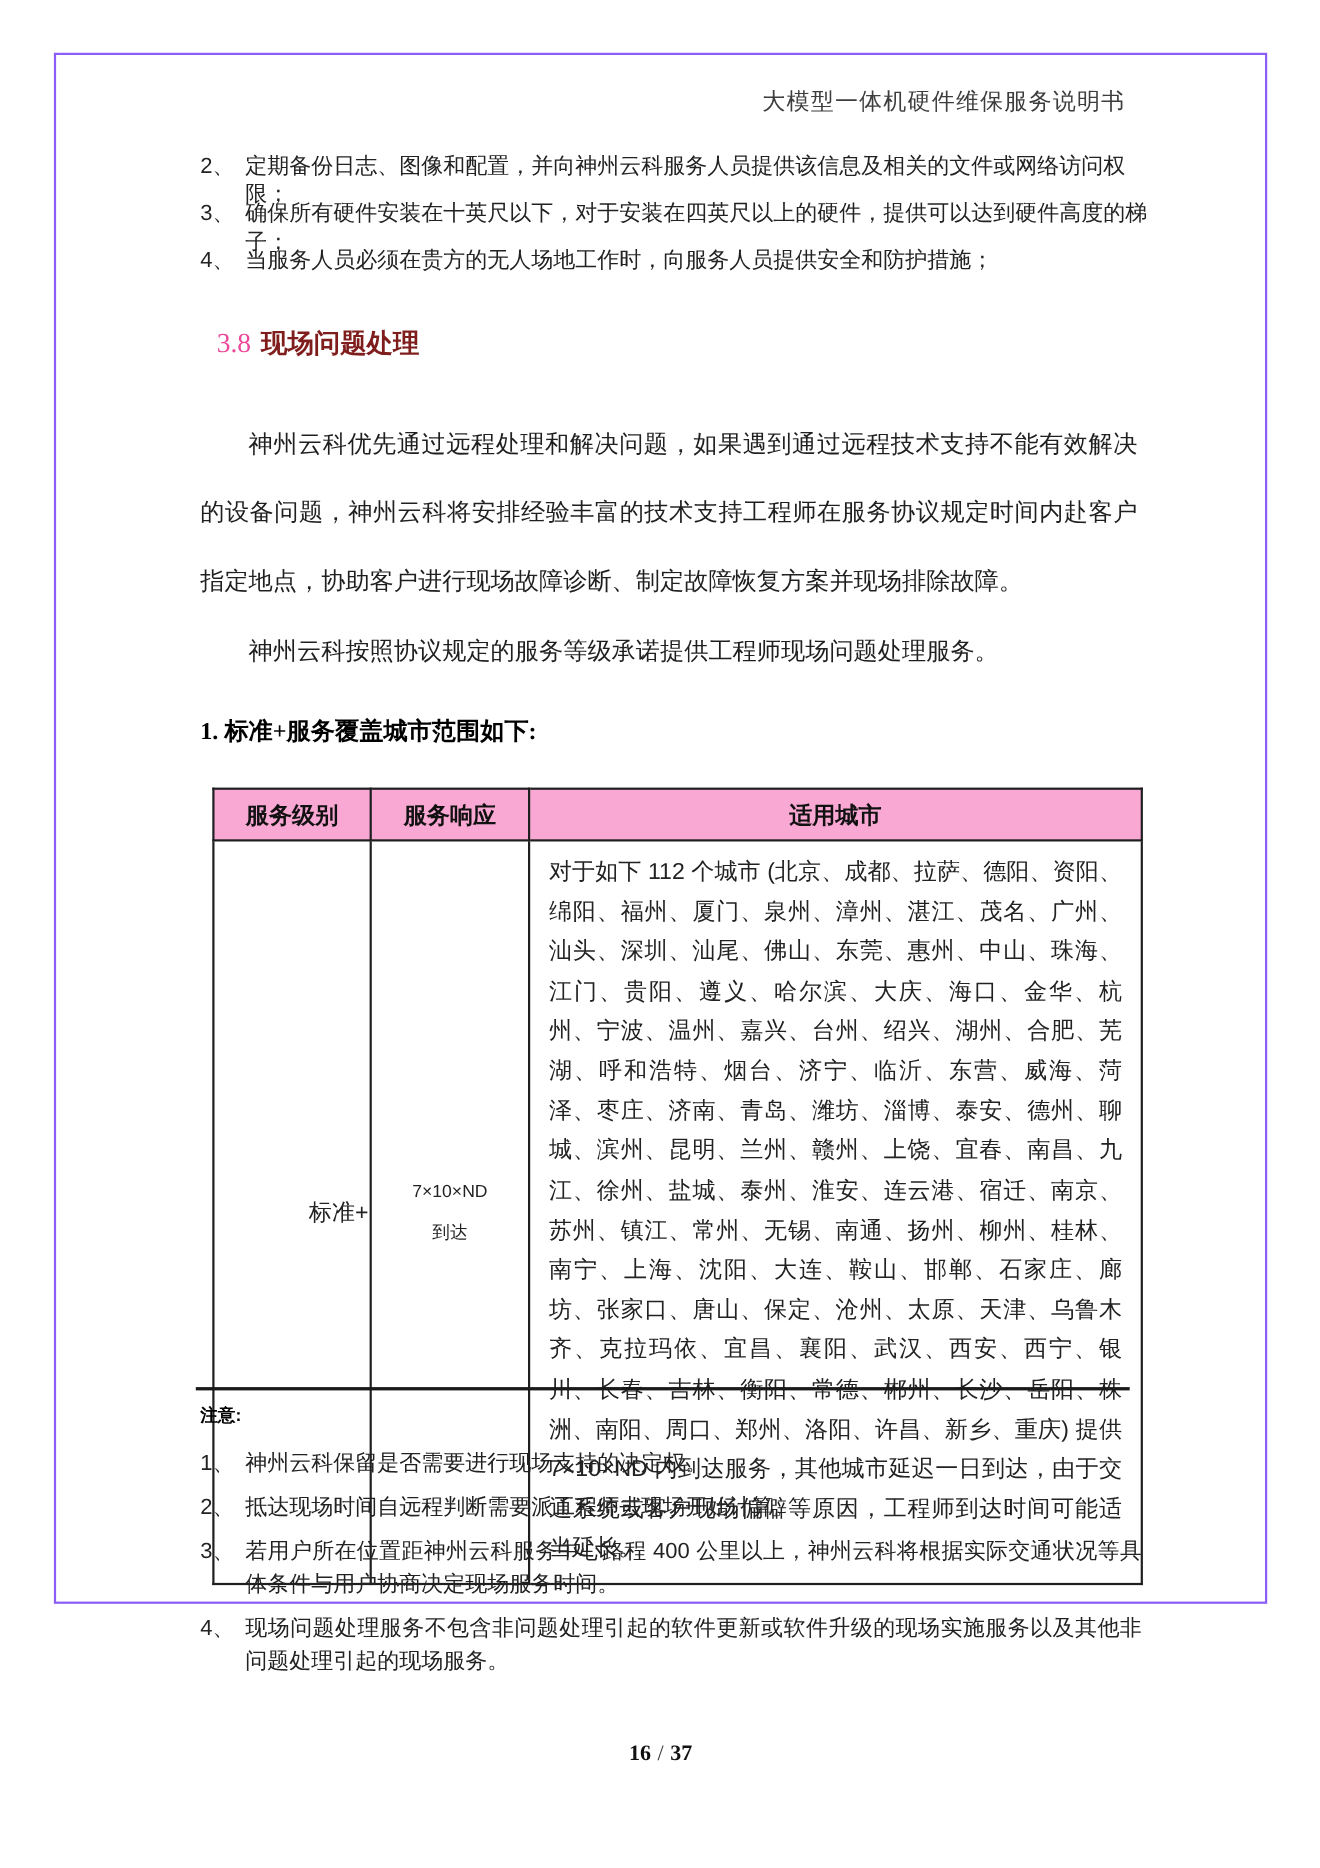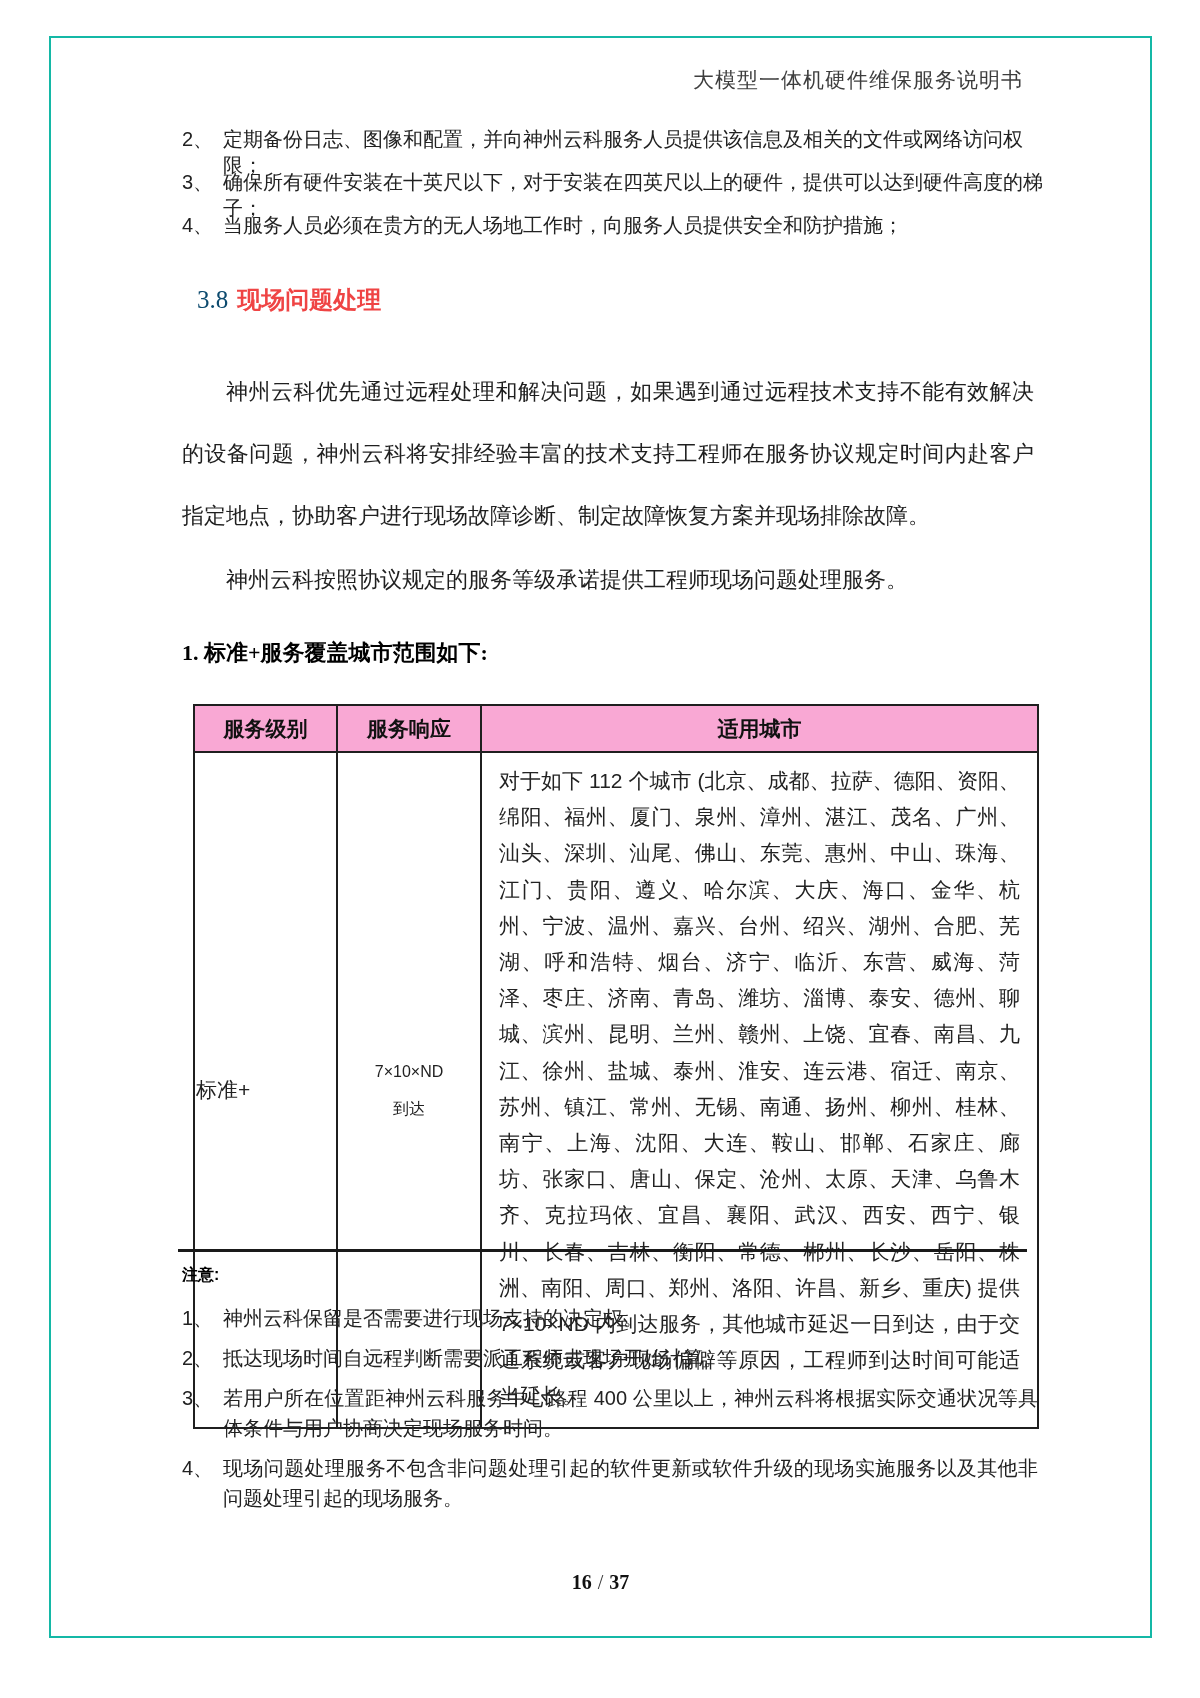--- a/index.html
+++ b/index.html
@@ -2,22 +2,22 @@
 <html><head>
 <meta charset="utf-8">
 <style>
   html,body{margin:0;padding:0;}
   body{
     width:1200px;height:1698px;background:#ffffff;position:relative;
     font-family:"Liberation Sans","DejaVu Sans",sans-serif;color:#1a1a1a;
     -webkit-font-smoothing:antialiased;
   }
   .page-frame{
-    position:absolute;left:49px;top:36px;width:1103px;height:1602px;
-    border:2px solid #14b8a6;box-sizing:border-box;background:#ffffff;
+    position:absolute;left:49px;top:48px;width:1103px;height:1410px;
+    border:2px solid #8b5cf6;box-sizing:border-box;background:#ffffff;
   }
   .doc-header{
     position:absolute;top:28px;left:0;right:127px;text-align:right;
     font-family:"Liberation Serif","DejaVu Serif",serif;
     font-size:21px;color:#3d3d3d;letter-spacing:1px;
   }
   .intro-item{
     position:absolute;left:131px;width:880px;display:flex;
     font-size:20px;line-height:26px;color:#222;
   }
@@ -25,24 +25,24 @@
     flex:0 0 41px;min-width:41px;
   }
   #intro-2{top:88px}
   #intro-3{top:131px}
   #intro-4{top:174px}
   .section-heading{
     position:absolute;top:246px;left:146px;white-space:nowrap;
   }
   .section-number{
     font-family:"Liberation Serif","DejaVu Serif",serif;
-    font-size:25px;color:#0c4a6e;
+    font-size:25px;color:#ec4899;
   }
   .section-title{
-    font-size:24px;font-weight:bold;color:#ef4444;margin-left:9px;margin-top:40px;
+    font-size:24px;font-weight:bold;color:#7f1d1d;margin-left:9px;margin-top:40px;
   }
   .body-paragraph{
     position:absolute;left:131px;width:852px;
     font-size:22px;line-height:62px;color:#1f1f1f;
     text-indent:2em;text-align:justify;
   }
   #para-1{top:323px}
   #para-2{top:511px}
   .coverage-subheading{
     position:absolute;top:600px;left:131px;
@@ -54,21 +54,21 @@
   }
   .coverage-table th,.coverage-table td{
     border:2px solid #1f1f1f;box-sizing:border-box;
   }
   .coverage-table th{
     background:#f9a8d4;height:47px;font-size:21px;font-weight:bold;
     text-align:center;vertical-align:middle;color:#111;
   }
   .coverage-table td{vertical-align:middle;}
   .cell-service-level{
-    text-align:left;font-size:21px;color:#222;
+    text-align:right;font-size:21px;color:#222;
   }
   .cell-service-response{
     text-align:center;font-size:16px;line-height:37px;color:#222;
   }
   .cell-applicable-cities{
     height:469px;padding:10px 17px 12px 17px;vertical-align:top;
     font-size:21px;line-height:36.2px;text-align:justify;color:#222;
   }
   .notes-divider{
     position:absolute;top:1211px;left:127px;width:849px;height:3px;

